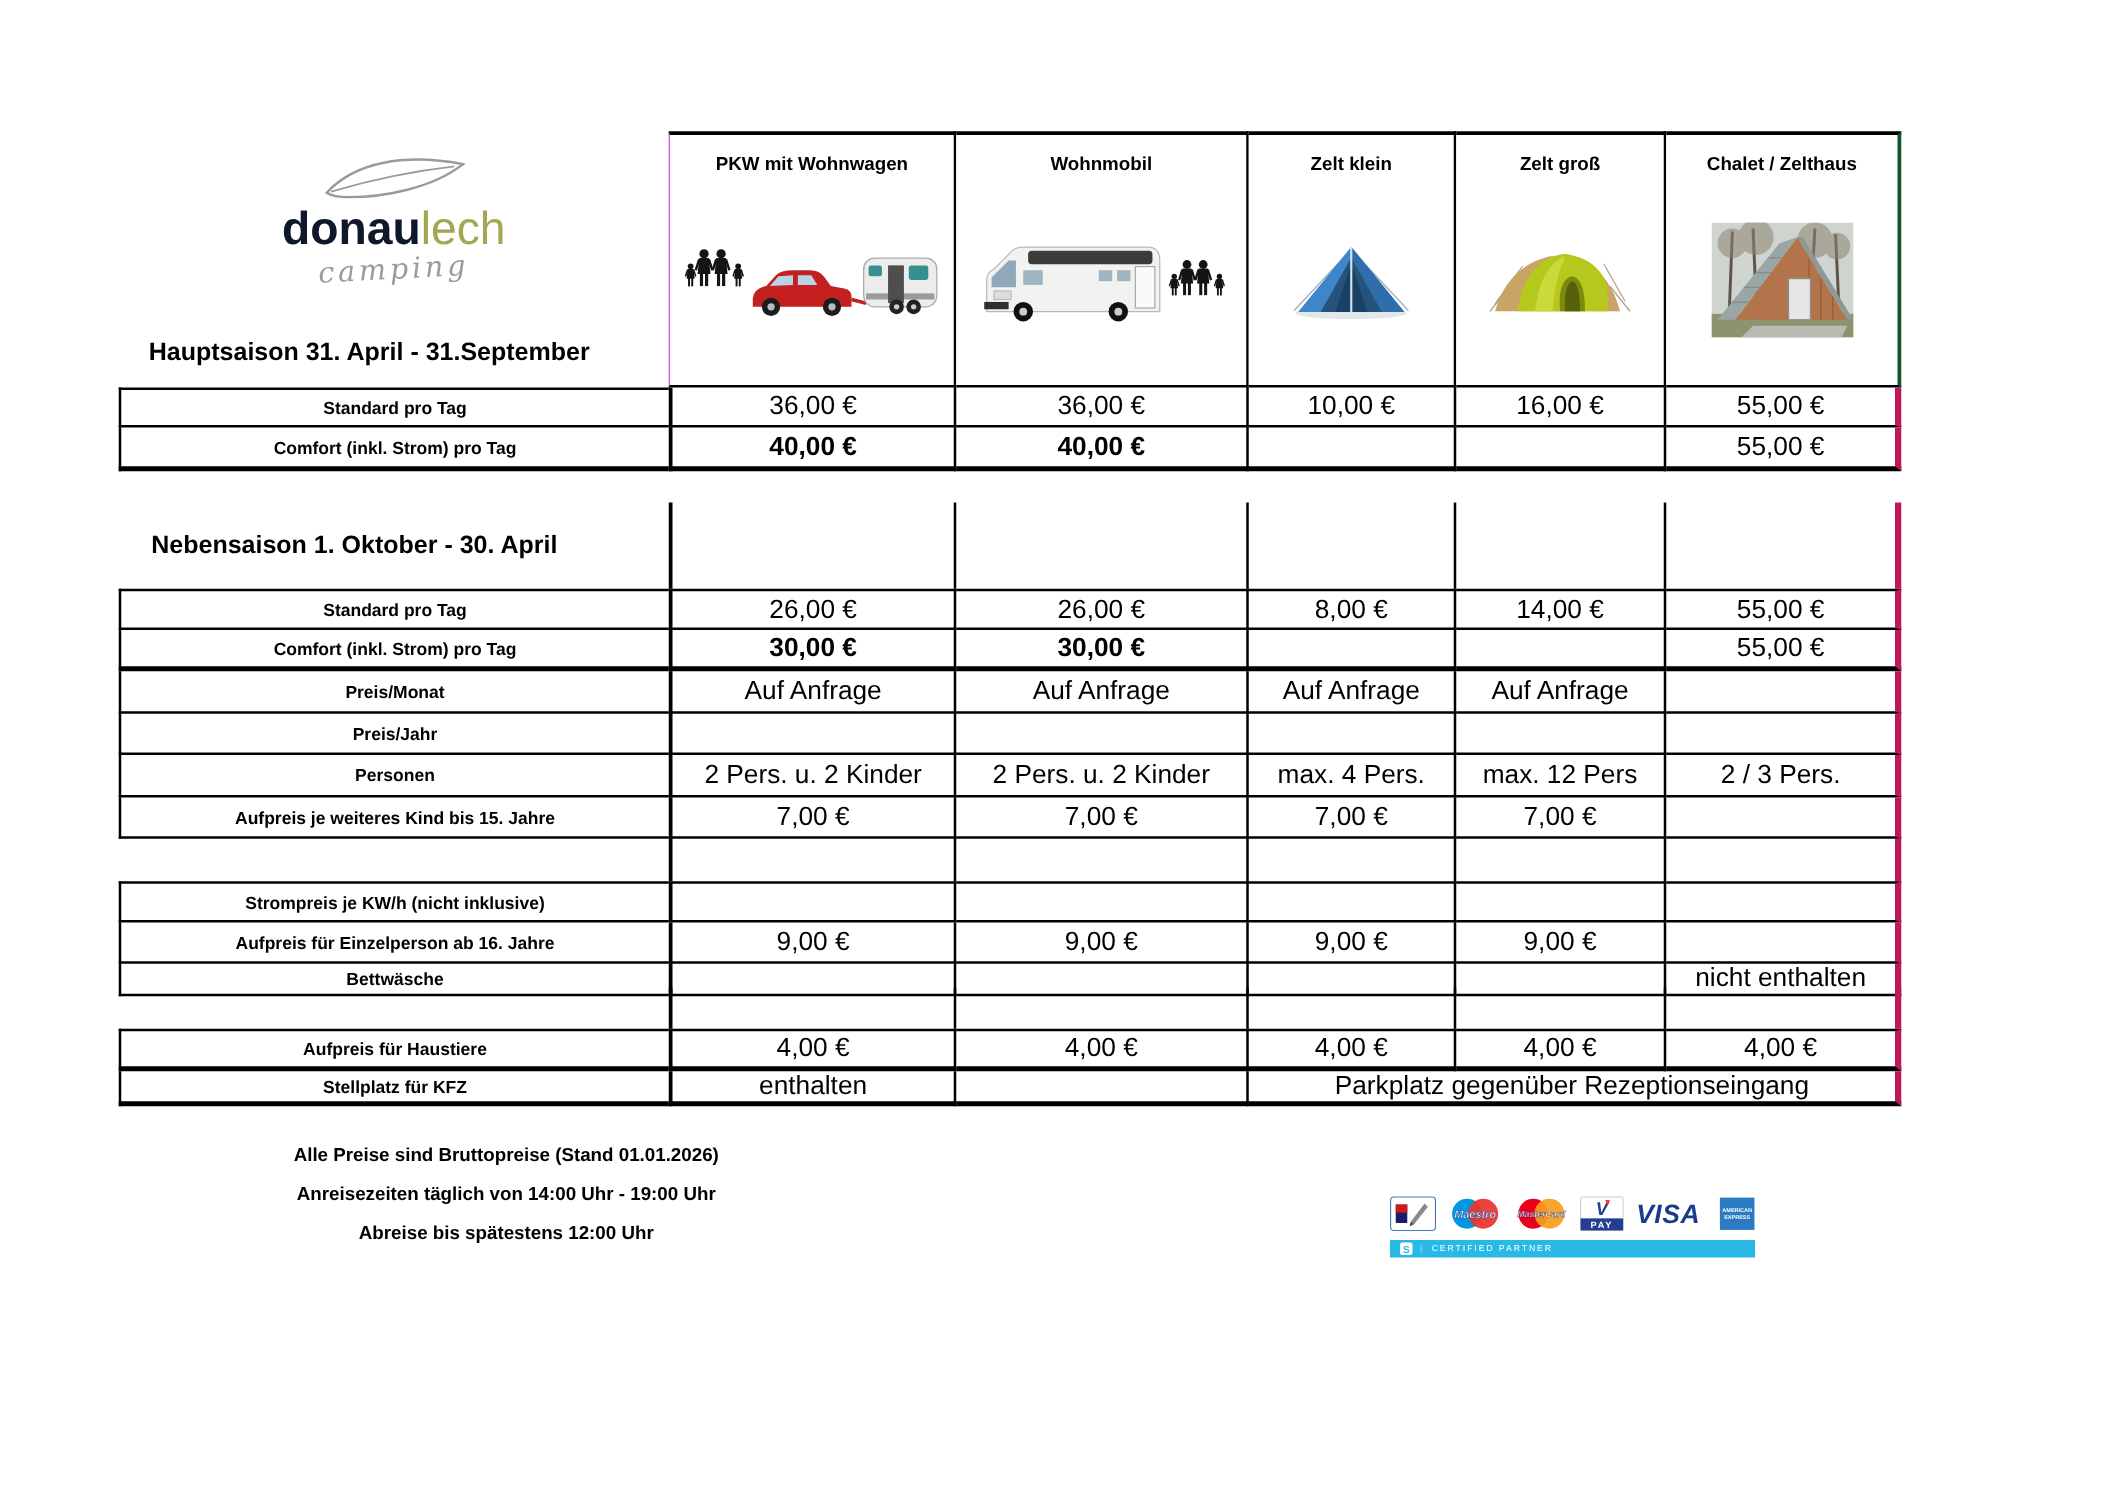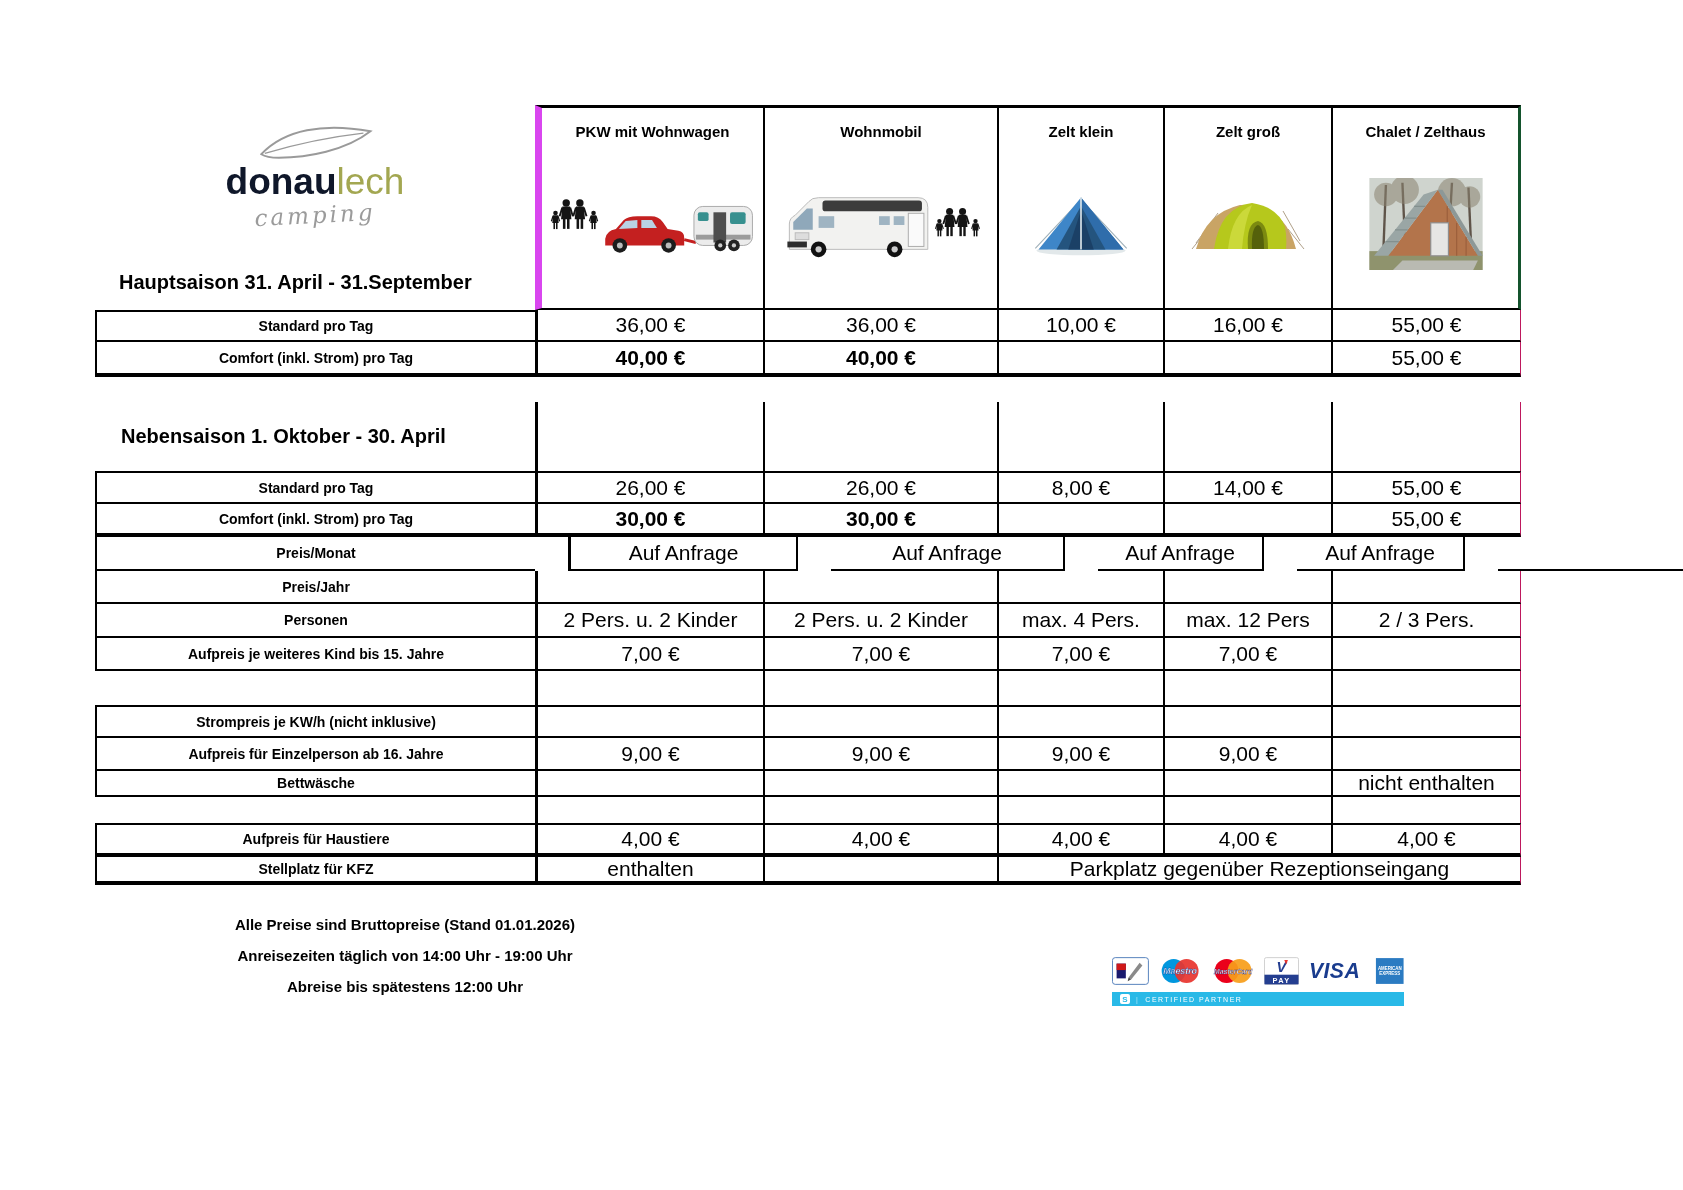--- a/index.html
+++ b/index.html
@@ -7,21 +7,21 @@
     width:1683px;height:1190px;background:#ffffff;position:relative;
     font-family:"Liberation Sans",sans-serif;color:#000;overflow:hidden;
   }
   .price-table{position:absolute;left:95px;top:105px;width:1426px;}
   .t-row{display:grid;grid-template-columns:440px 230px 234px 166px 168px 188px;}
   .t-row > div{box-sizing:border-box;}
 
   
   .hcell{border-top:3px solid #000;border-bottom:2px solid #000;border-right:2px solid #000;
          display:flex;flex-direction:column;align-items:center;background:#fff;}
-  .hcell.vfirst{border-left:7px solid #d946ef;}
+  .hcell.vfirst{border-left:1px solid #d946ef;}
   .hcell.vlast{border-right:3px solid #14532d;}
   .label-head{border:none;position:relative;display:block;}
   .htitle{font-weight:bold;font-size:15px;margin-top:15px;}
   .hic{flex:1;display:flex;align-items:center;justify-content:center;width:100%;}
 
   
   .logo{position:absolute;top:14px;left:0;width:100%;text-align:center;}
   .brand{font-size:37px;line-height:1;margin-top:-4px;}
   .brand .b1{font-weight:bold;color:#0f172a;}
   .brand .b2{font-weight:400;color:#a3a751;}
@@ -30,21 +30,21 @@
   .season-title{position:absolute;bottom:16px;left:24px;font-size:20px;font-weight:bold;white-space:nowrap;}
 
   
   .lbl{border-left:2px solid #000;display:flex;align-items:center;justify-content:center;
        font-weight:bold;font-size:14px;text-align:center;}
   .lbl-open{}
   .season-lbl{display:flex;align-items:center;padding-left:26px;font-weight:bold;font-size:20px;white-space:nowrap;}
   .val{border-right:2px solid #000;display:flex;align-items:center;justify-content:center;
        font-size:21px;white-space:nowrap;}
   .val.vfirst{border-left:3px solid #000;}
-  .val.vlast{border-right:1px solid #be185d;}
+  .val.vlast{border-right:5px solid #be185d;}
   .bot{border-bottom:2px solid #000;}
   .thickb{border-bottom:4px solid #000;}
   .rtop{border-top:2px solid #000;}
   .ltop{border-top:2px solid #000;}
   .bold{font-weight:bold;}
 
   
   .notes{position:absolute;left:230px;top:916px;width:350px;text-align:center;}
   .notes div{font-weight:bold;font-size:15px;margin-bottom:14px;}
   .payments{position:absolute;left:1112px;top:956px;width:292px;}
@@ -244,21 +244,21 @@
         <div class="val rtop bot vlast">55,00 €</div>
       </div>
       <div class="t-row" style="height: 33px;">
         <div class="lbl thickb">Comfort (inkl. Strom) pro Tag</div>
         <div class="val vfirst thickb bold">30,00 €</div>
         <div class="val thickb bold">30,00 €</div>
         <div class="val thickb"></div>
         <div class="val thickb"></div>
         <div class="val thickb vlast">55,00 €</div>
       </div>
-      <div class="t-row" style="height: 34px; gap: 33px;">
+      <div class="t-row" style="height: 34px;">
         <div class="lbl bot">Preis/Monat</div>
         <div class="val vfirst bot">Auf Anfrage</div>
         <div class="val bot">Auf Anfrage</div>
         <div class="val bot">Auf Anfrage</div>
         <div class="val bot">Auf Anfrage</div>
         <div class="val bot vlast"></div>
       </div>
       <div class="t-row" style="height: 33px;">
         <div class="lbl bot">Preis/Jahr</div>
         <div class="val vfirst bot"></div>

